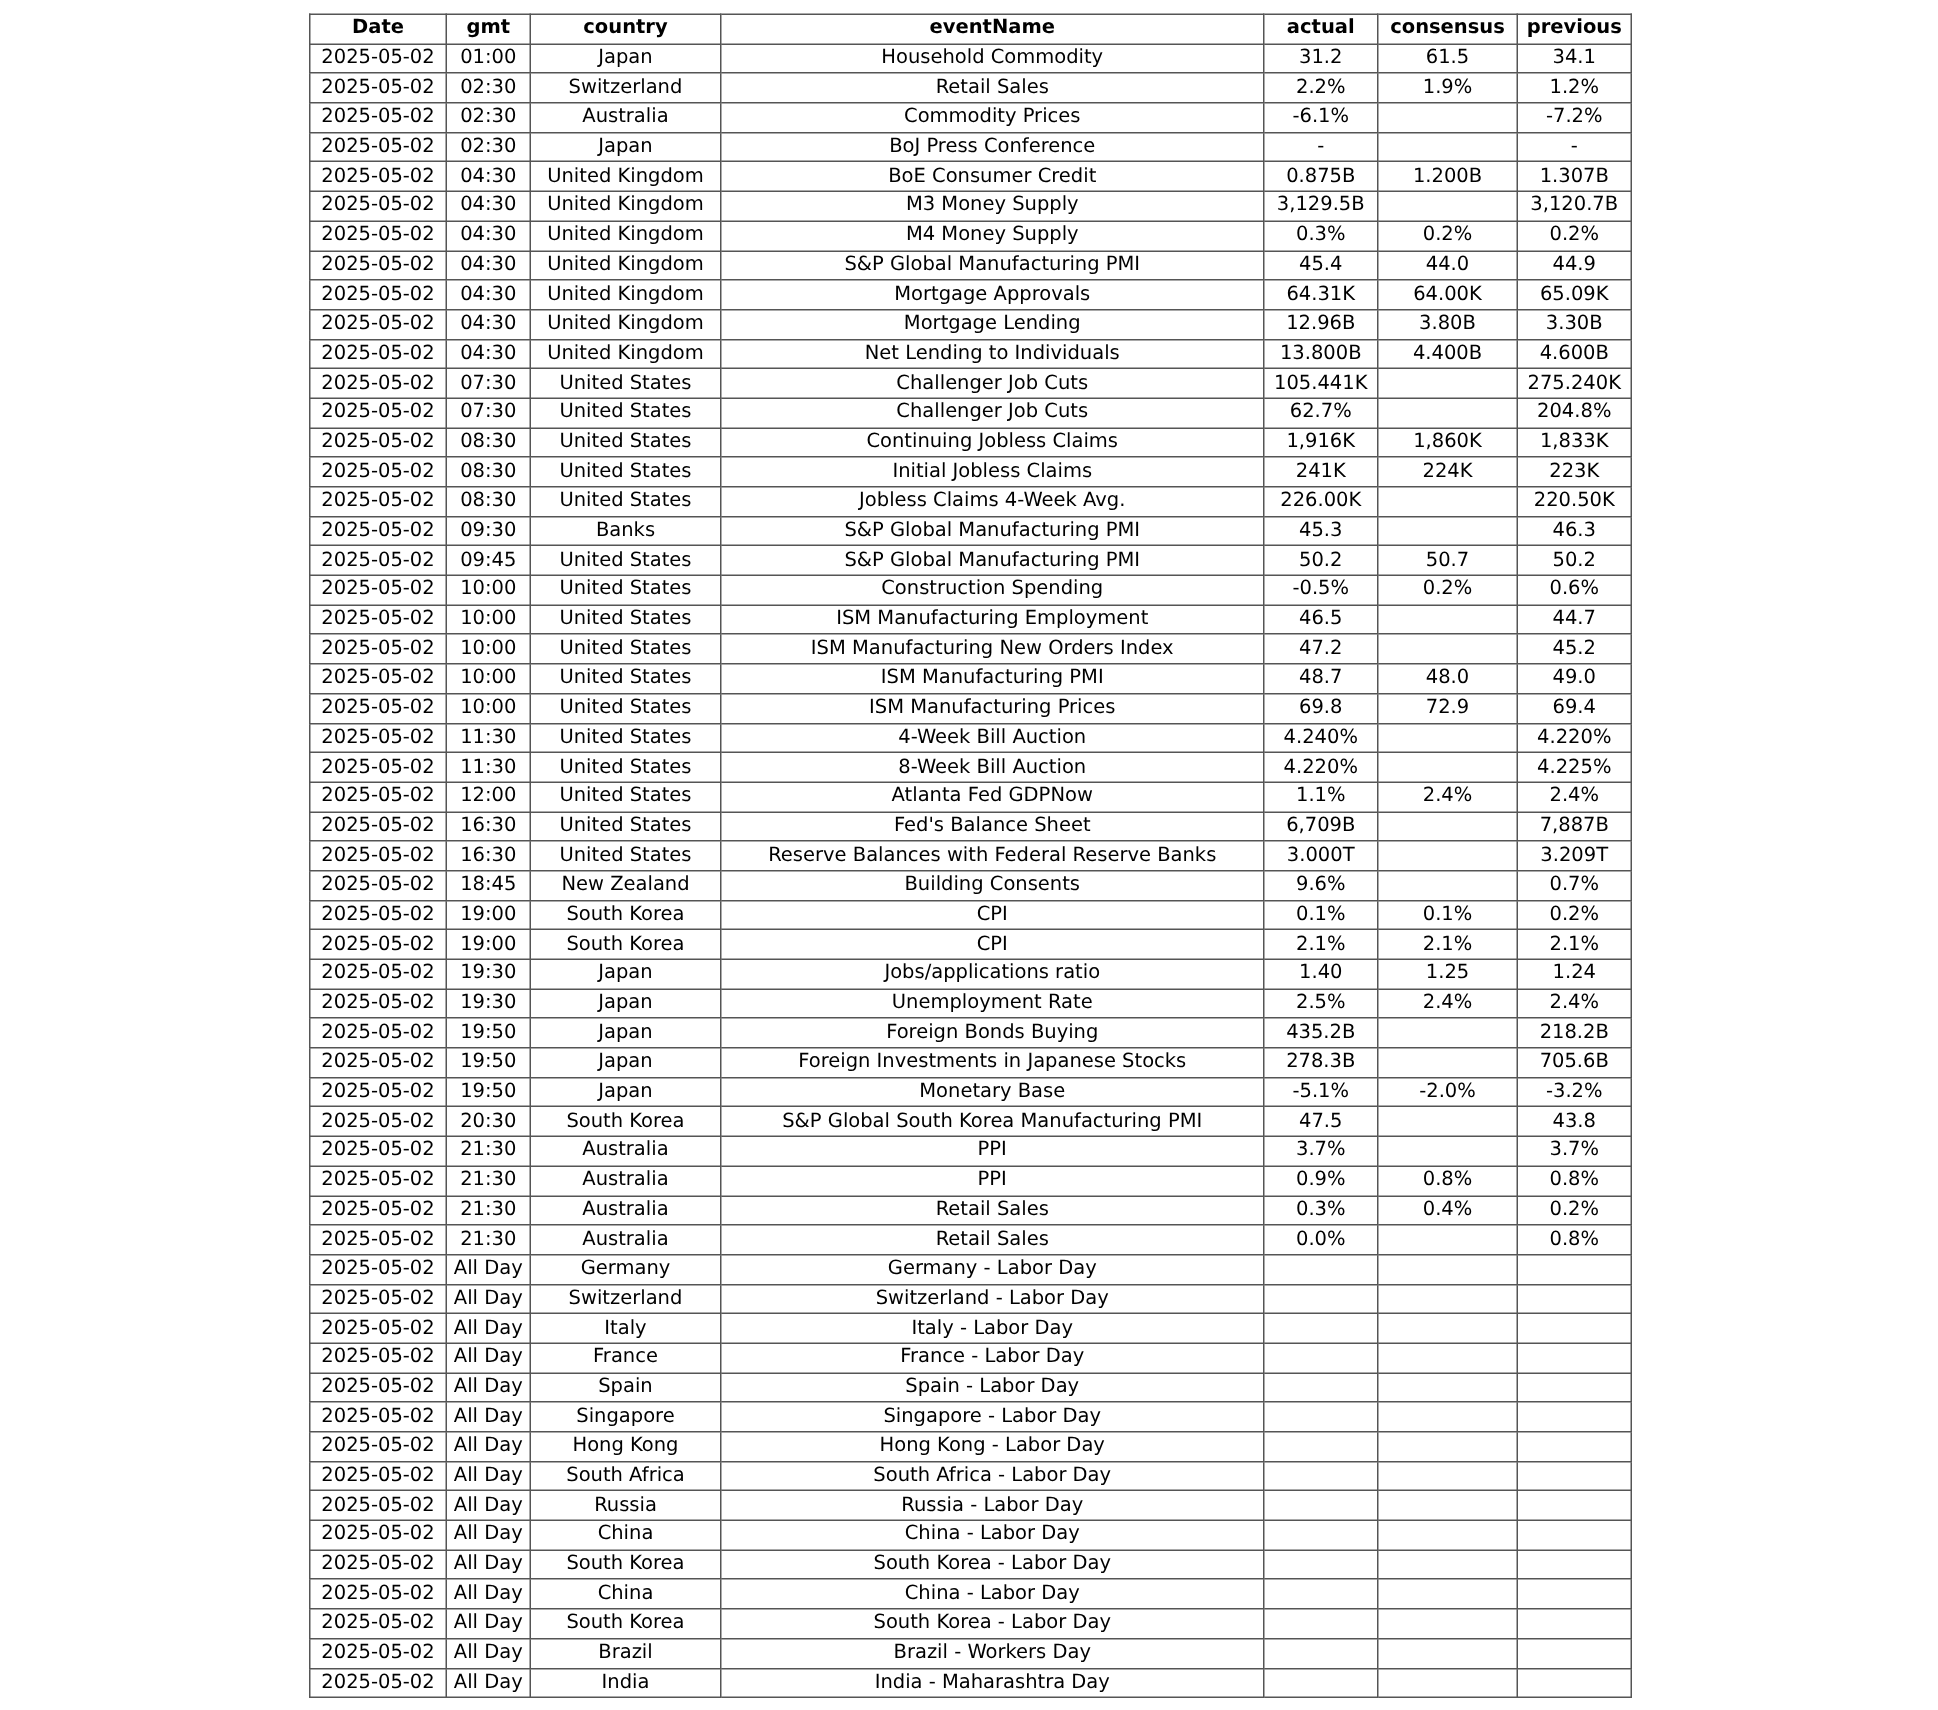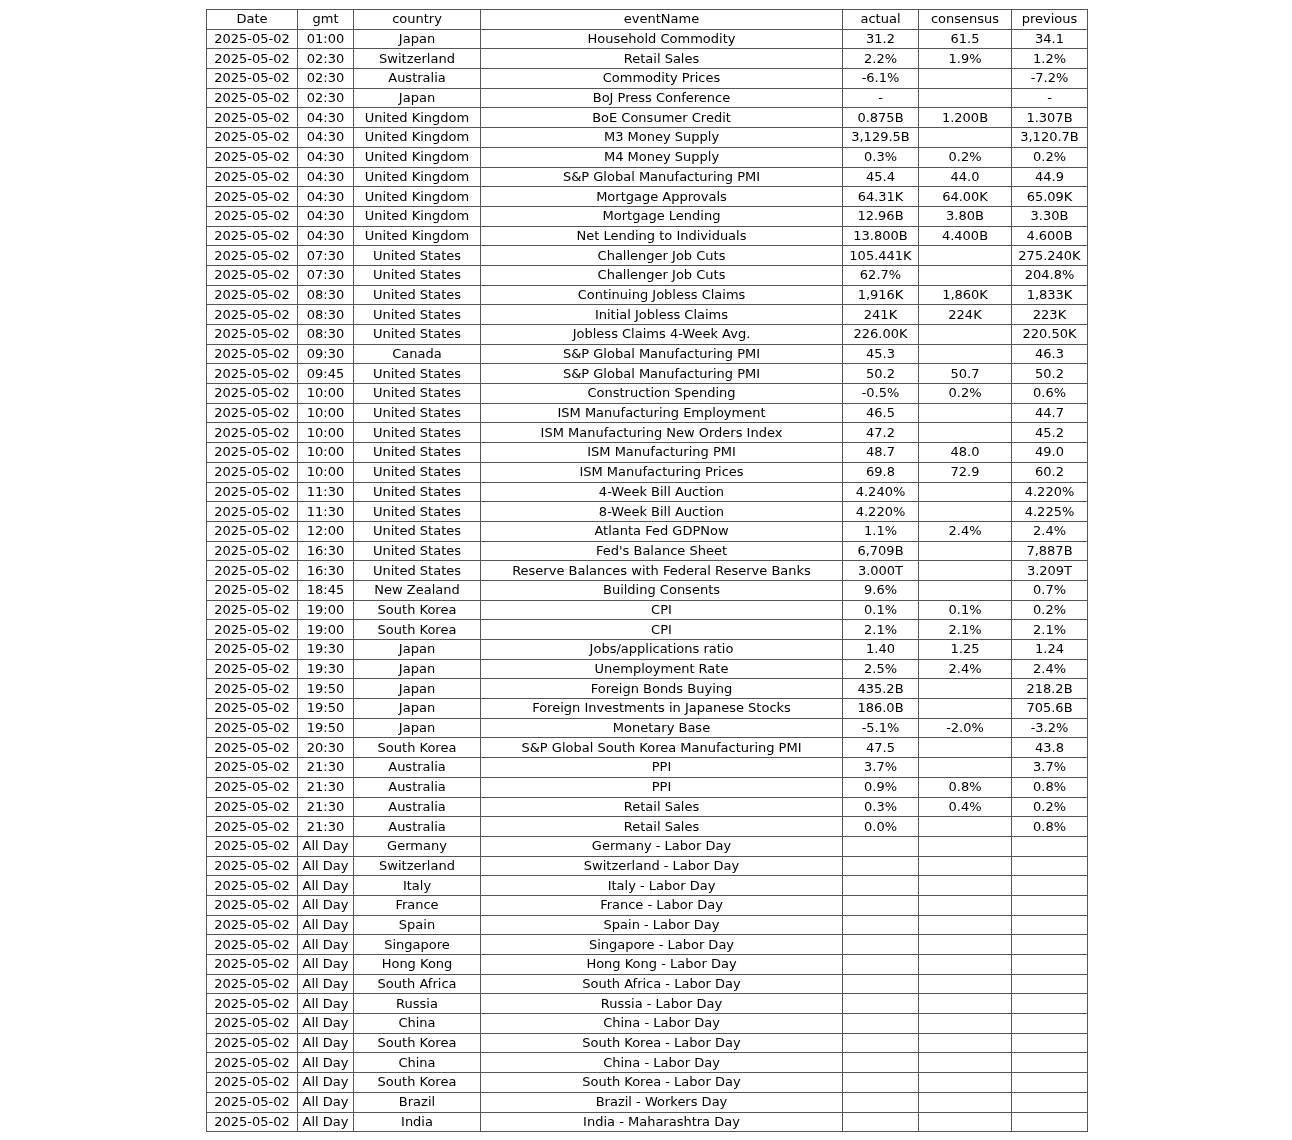--- a/index.html
+++ b/index.html
@@ -2,21 +2,21 @@
 <html><head>
 <meta charset="utf-8">
 <style>
   html, body { margin: 0; padding: 0; background: #ffffff; }
   body { width: 1292px; height: 1140px; position: relative; overflow: hidden;
          font-family: "DejaVu Sans", sans-serif; color: #000; }
   table.cal { position: absolute; left: 206px; top: 9px; border-collapse: collapse;
               table-layout: fixed; font-size: 13px; }
   table.cal th, table.cal td { border: 1px solid #555; height: 18.7px; padding: 0 2px;
               text-align: center; white-space: nowrap; overflow: hidden; line-height: 18px; }
-  table.cal th { font-weight: normal; }
+  table.cal th { font-weight: bold; }
 </style>
 </head>
 <body>
 
 <table class="cal">
   <colgroup>
     <col style="width:91px">
       <col style="width:56px">
       <col style="width:127px">
     <col style="width:362px">
@@ -176,21 +176,21 @@
         <td>08:30</td>
         <td>United States</td>
         <td>Jobless Claims 4-Week Avg.</td>
         <td>226.00K</td>
         <td></td>
         <td>220.50K</td>
       </tr>
       <tr>
         <td>2025-05-02</td>
         <td>09:30</td>
-        <td>Canada</td>
+        <td>Banks</td>
         <td>S&amp;P Global Manufacturing PMI</td>
         <td>45.3</td>
         <td></td>
         <td>46.3</td>
       </tr>
       <tr>
         <td>2025-05-02</td>
         <td>09:45</td>
         <td>United States</td>
         <td>S&amp;P Global Manufacturing PMI</td>
@@ -234,21 +234,21 @@
         <td>48.0</td>
         <td>49.0</td>
       </tr>
       <tr>
         <td>2025-05-02</td>
         <td>10:00</td>
         <td>United States</td>
         <td>ISM Manufacturing Prices</td>
         <td>69.8</td>
         <td>72.9</td>
-        <td>60.2</td>
+        <td>69.4</td>
       </tr>
       <tr>
         <td>2025-05-02</td>
         <td>11:30</td>
         <td>United States</td>
         <td>4-Week Bill Auction</td>
         <td>4.240%</td>
         <td></td>
         <td>4.220%</td>
       </tr>
@@ -340,21 +340,21 @@
         <td>Foreign Bonds Buying</td>
         <td>435.2B</td>
         <td></td>
         <td>218.2B</td>
       </tr>
       <tr>
         <td>2025-05-02</td>
         <td>19:50</td>
         <td>Japan</td>
         <td>Foreign Investments in Japanese Stocks</td>
-        <td>186.0B</td>
+        <td>278.3B</td>
         <td></td>
         <td>705.6B</td>
       </tr>
       <tr>
         <td>2025-05-02</td>
         <td>19:50</td>
         <td>Japan</td>
         <td>Monetary Base</td>
         <td>-5.1%</td>
         <td>-2.0%</td>

